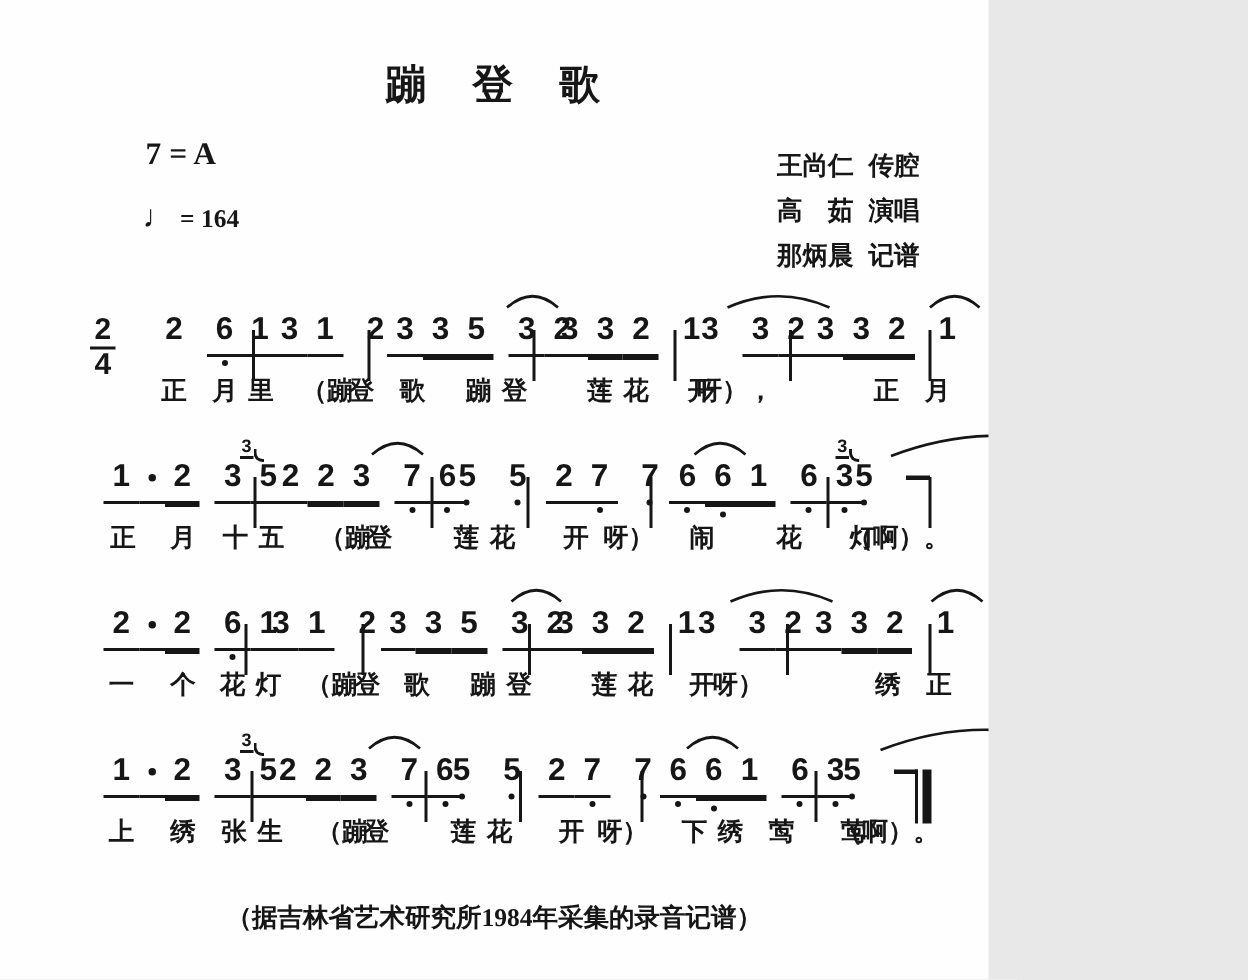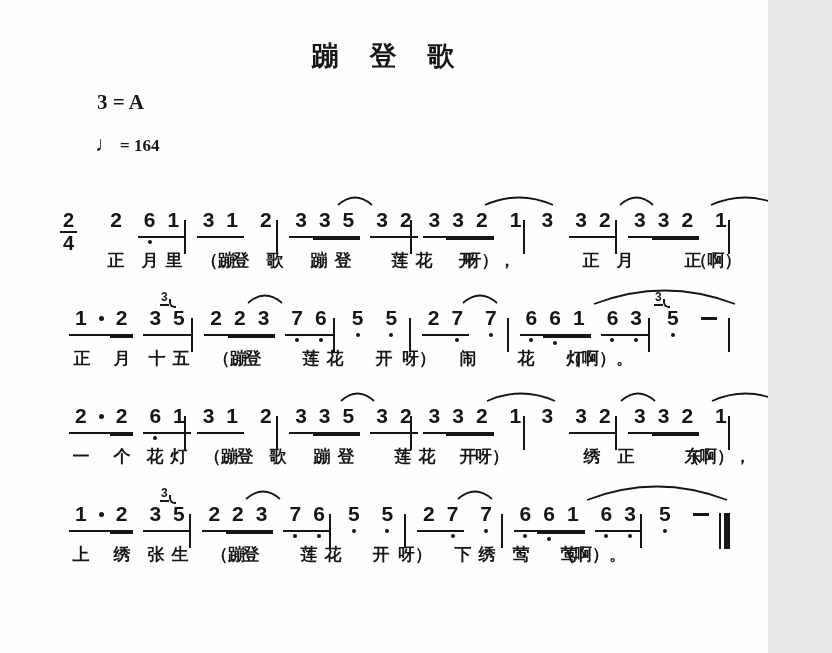--- a/index.html
+++ b/index.html
@@ -1,17 +1,17 @@
 <!DOCTYPE html>
 <html><head>
 <meta charset="utf-8">
 <style>
   html,body{margin:0;padding:0;background:#e8e8e8;}
   .page{
-    position:relative;width:768px;height:653px;background:#fefefe;
+    position:relative;width:659px;height:653px;background:#fefefe;
     overflow:hidden;color:#161616;
     font-family:"Liberation Sans",sans-serif;
   }
   .title{
     position:absolute;left:0;right:0;top:38px;text-align:center;
     font-size:27px;font-weight:bold;letter-spacing:2px;
   }
   .keysig{
     position:absolute;left:97px;top:90px;
     font-family:"Liberation Serif",serif;font-weight:bold;font-size:21px;
@@ -73,26 +73,37 @@
     font-family:"Liberation Serif",serif;font-weight:bold;font-size:17px;
   }
   .slur{position:absolute;overflow:visible;}
 </style>
 </head>
 <body>
 
 <div class="page">
   <div class="title">蹦　登　歌</div>
 
-  <div class="keysig">3 = A</div>
+  <div class="keysig">7 = A</div>
 
   <div class="tempo">
     <span class="nq">♩</span><span>= 164</span>
   </div>
 
+  <div class="credits">
+    <div>
+      <span>王尚仁</span><span class="role">传腔</span>
+    </div>
+    <div>
+      <span>高　茹</span><span class="role">演唱</span>
+    </div>
+    <div>
+      <span>那炳晨</span><span class="role">记谱</span>
+    </div>
+  </div>
 
   <div class="score" id="score">
       <div class="sys">
         <div class="notes-row">
           <div class="ts">
             <div class="num">2</div>
             <div class="den">4</div>
           </div>
           <div class="measure">
             <div class="unit">
@@ -478,13 +489,14 @@
         </svg>
         <svg width="38" height="14" class="slur" style="left: 398px; top: 1px;">
           <path d="M2 12 Q 19 -3 36 12" fill="none" stroke="#161616" stroke-width="1.8"></path>
         </svg>
         <svg width="144" height="22" class="slur" style="left: 527px; top: -6px;">
           <path d="M2 20 Q 72 -7 142 20" fill="none" stroke="#161616" stroke-width="1.8"></path>
         </svg>
       </div>
     </div>
 
+  <div class="footer">（据吉林省艺术研究所1984年采集的录音记谱）</div>
 </div>
 
 </body></html>

